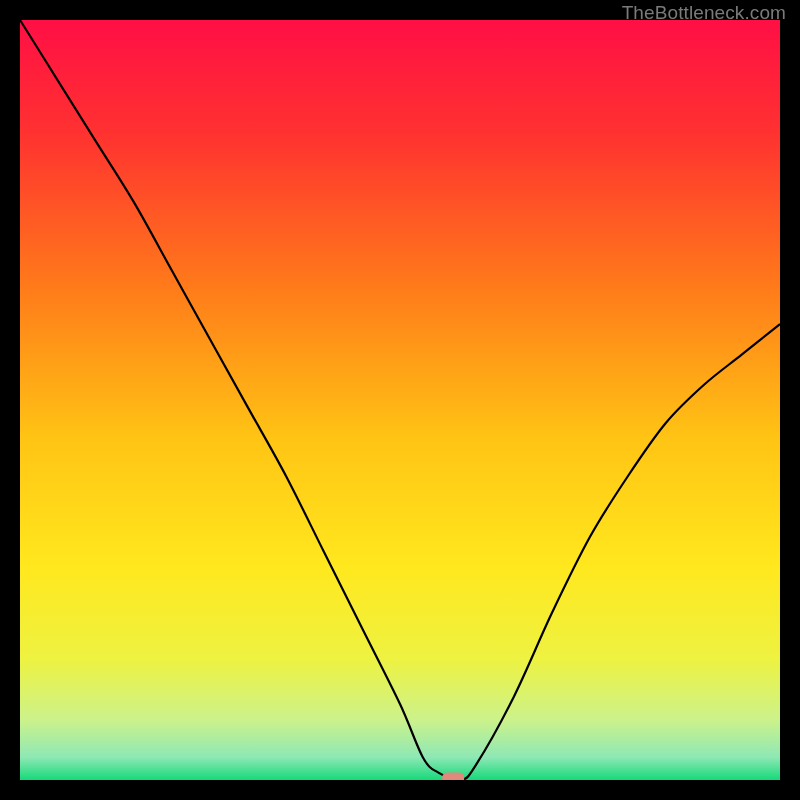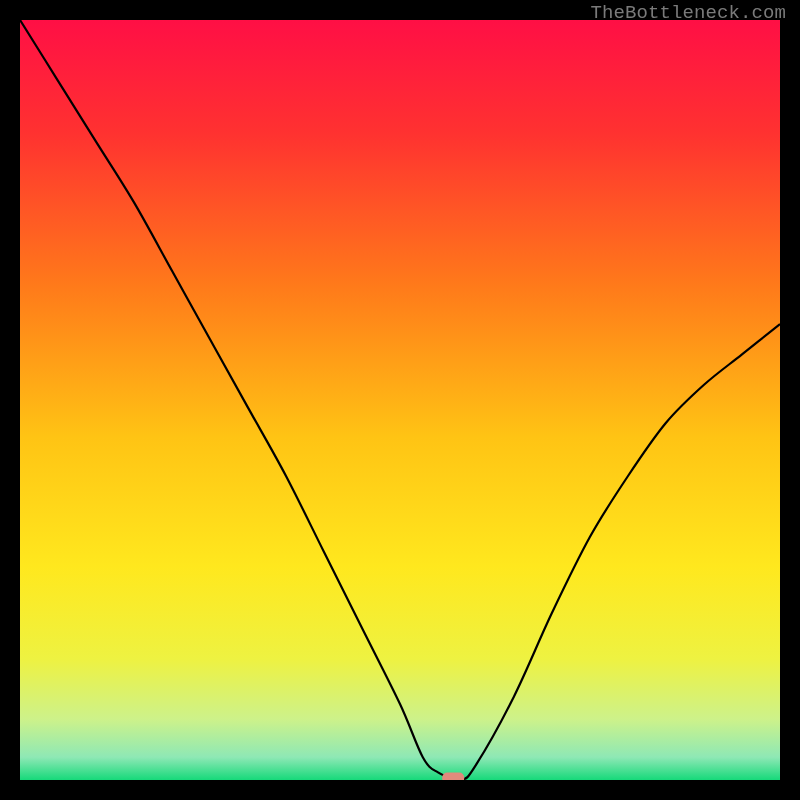--- a/index.html
+++ b/index.html
@@ -23,21 +23,21 @@
     width: 760px;
     height: 760px;
     overflow: hidden;
   }
   .attribution {
     position: absolute;
     top: 2px;
     right: 14px;
     color: #7a7a7a;
     font-size: 19px;
-    font-family: Liberation Mono, monospace;
+    font-family: Liberation Sans, sans-serif;
     letter-spacing: 0.1px;
   }
   svg {
     display: block;
   }
 </style>
 </head>
 <body>
 
 <div class="container">

